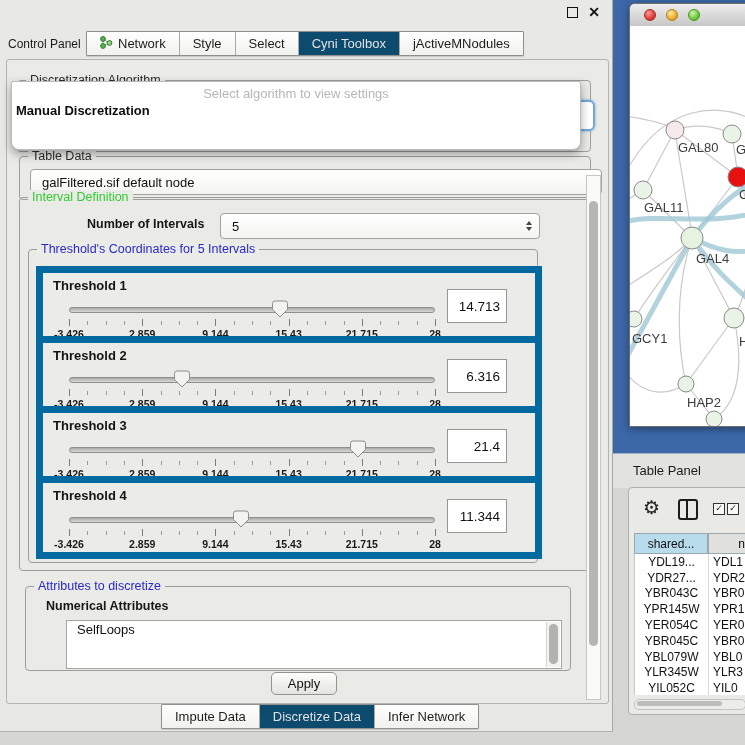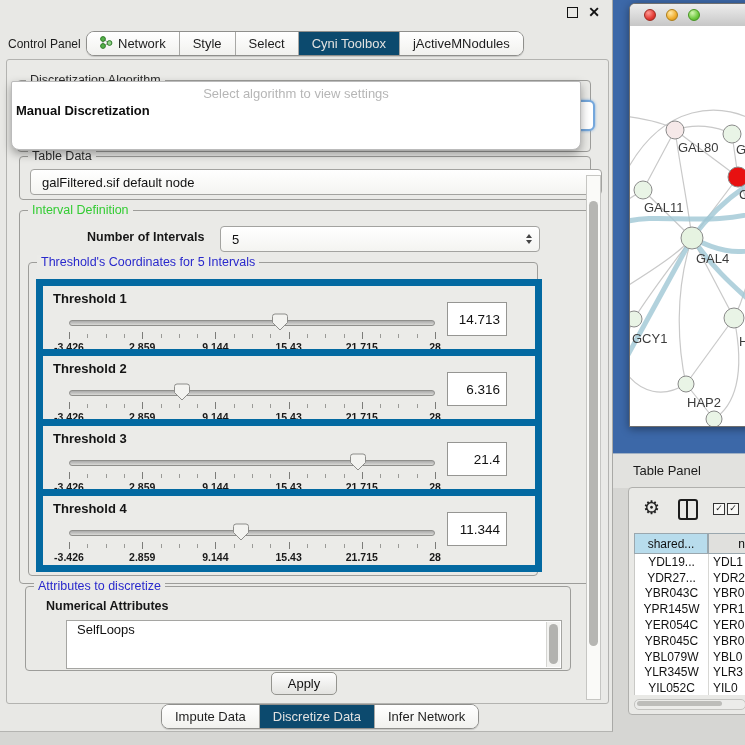--- a/index.html
+++ b/index.html
@@ -7,21 +7,21 @@
         font-family:"Liberation Sans",sans-serif;-webkit-font-smoothing:antialiased;}
 
   
   .cp{position:absolute;left:0;top:0;width:612px;height:731px;background:#e8e8e5;
       border-right:1px solid #a9a9a6;border-bottom:1px solid #b4b4b1;}
   .cp-titlebar{position:absolute;left:0;top:0;right:0;height:24px;}
   .cp-title{position:absolute;left:8px;top:5px;font-size:12px;color:#1c1c1c;margin-top:32px;}
   .float-box{position:absolute;right:34px;top:7px;width:9px;height:9px;border:1.5px solid #111;}
   .close-x{position:absolute;right:12px;top:4px;font-size:14px;font-weight:bold;color:#111;}
 
-  .segbar{position:absolute;display:flex;border:1px solid #8f8f8c;border-radius:8px;overflow:hidden;
+  .segbar{position:absolute;display:flex;border:1px solid #8f8f8c;border-radius:1px;overflow:hidden;
           background:#fff;box-shadow:0 1px 1px rgba(0,0,0,.15);}
   .seg{display:flex;align-items:center;gap:5px;padding:0 13px;height:23px;font-size:13px;
        color:#1d1d1d;background:linear-gradient(#ffffff,#f1f1ee);border-left:1px solid #a8a8a5;white-space:nowrap;}
   .seg:first-child{border-left:none;}
   .seg.sel{background:#0c4a6e;color:#e2e2e0;}
   #topTabs{left:86px;top:31px;}
   #bottomTabs{left:145px;top:704px;margin-left:16px;}
 
   .cp-body{position:absolute;left:6px;top:59px;width:601px;height:643px;background:#eaeae7;
            border:1px solid #b3b3b0;border-radius:3px;}
@@ -170,21 +170,21 @@
         <span class="group-label">Table Data</span>
         <div class="combo" style="left:10px;top:12px;width:548px;height:24px;">
           <span>galFiltered.sif default node</span>
           <span class="spin">
               <i class="up"></i>
               <i class="dn"></i>
             </span>
         </div>
       </div>
 
-      <div class="group" style="left:12px;top:150px;width:570px;height:372px;">
+      <div class="group" style="left:12px;top:137px;width:570px;height:372px;">
         <span class="group-label green">Interval Definition</span>
 
         <span class="bold-label" style="left:67px;top:19px;">Number of Intervals</span>
         <div class="combo" style="left:200px;top:15px;width:296px;height:24px;">
           <span>5</span>
           <span class="spin">
               <i class="up"></i>
               <i class="dn"></i>
             </span>
         </div>

